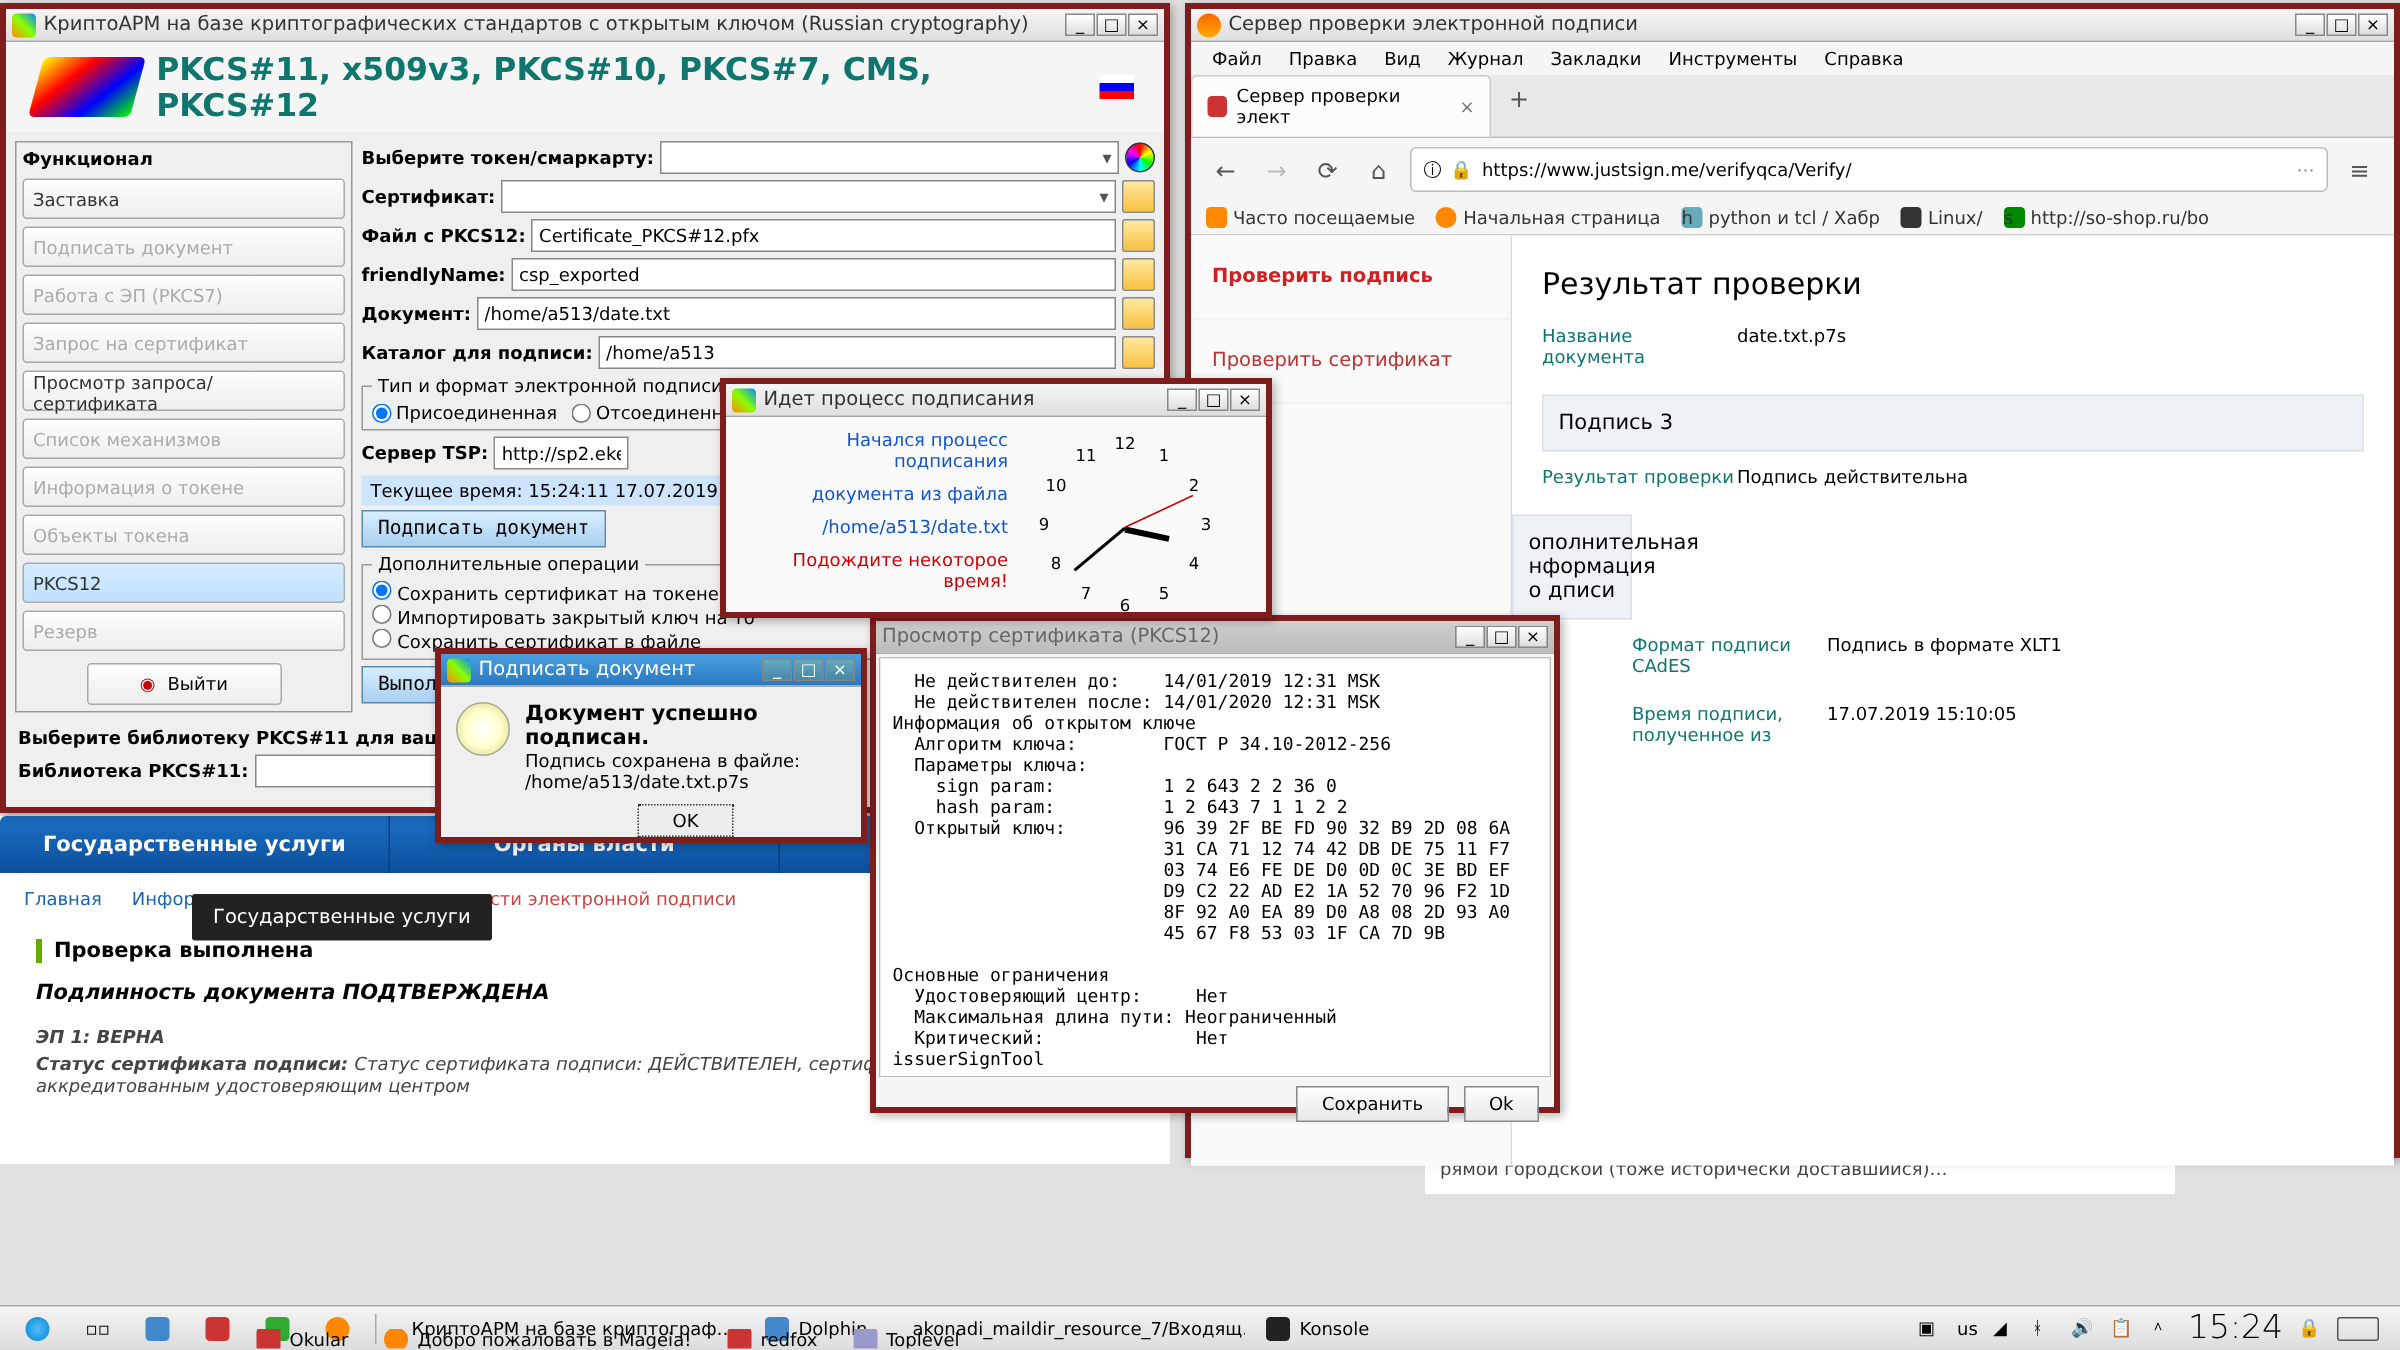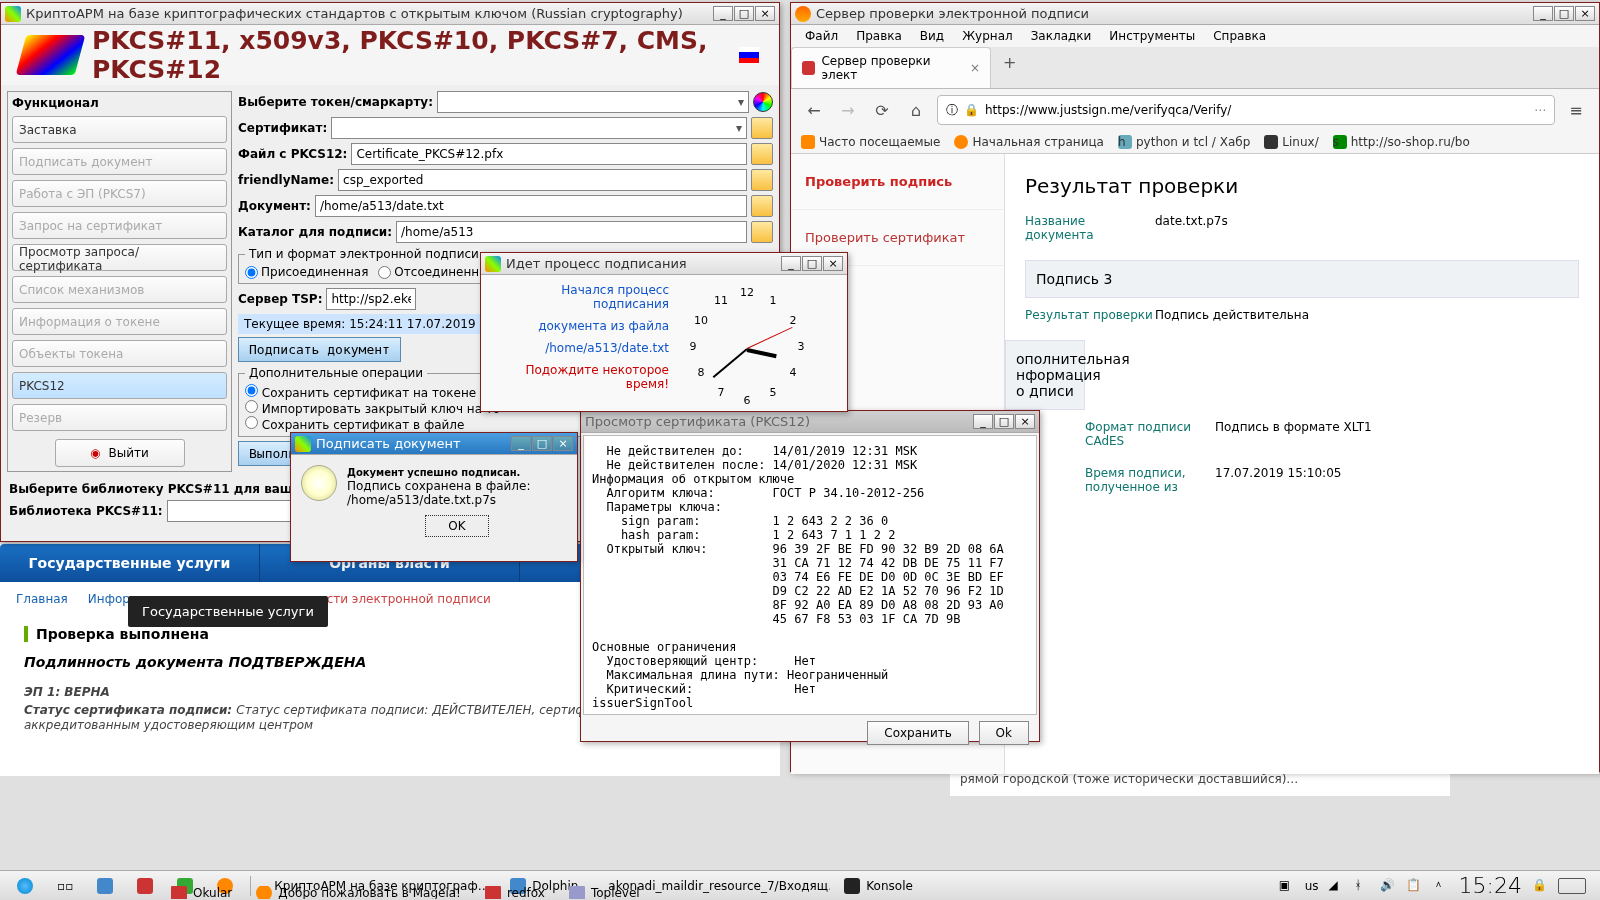--- a/index.html
+++ b/index.html
@@ -1,27 +1,27 @@
 <!DOCTYPE html>
 <html><head>
 <meta charset="utf-8">
 <style>
 *{box-sizing:border-box;margin:0;padding:0;font-family:"DejaVu Sans",Arial,sans-serif;font-size:12px}
 body{width:1600px;height:900px;background:#e0e0e0;position:relative;overflow:hidden}
-.window{position:absolute;background:#efefef;border:1px solid #7f1d1d;box-shadow:2px 2px 6px rgba(0,0,0,0.3)}
+.window{position:absolute;background:#efefef;border:4px solid #7f1d1d;box-shadow:2px 2px 6px rgba(0,0,0,0.3)}
 .titlebar{height:22px;background:linear-gradient(#f5f5f5,#dedede);display:flex;align-items:center;padding:0 4px;border-bottom:1px solid #aaa;gap:5px}
 .titlebar .ticon{width:16px;height:16px;background:linear-gradient(45deg,#f80,#8f0,#08f);border-radius:3px}
 .titlebar .ttext{flex:1;font-size:13px;color:#333}
 .winbtns{display:flex;gap:1px}
 .winbtn{width:20px;height:15px;background:linear-gradient(#fff,#ddd);border:1px solid #888;font-size:11px;text-align:center;line-height:13px;cursor:pointer}
 
 #w1{left:0;top:2px;width:780px;height:540px}
 .mainhead{height:60px;display:flex;align-items:center;padding:0 20px;background:#f5f5f5;gap:12px}
 .logo{width:70px;height:40px;background:linear-gradient(135deg,#ff0,#f00,#00f,#0f0);border-radius:4px;transform:skewX(-15deg)}
-.mainhead h2{font-size:25px;font-weight:bold;color:#7f1d1d}
+.mainhead h2{font-size:21px;font-weight:bold;color:#0f766e}
 .ruflag{width:24px;height:16px;background:linear-gradient(#fff 33%,#00f 33% 66%,#f00 66%);margin-left:auto}
 .mbody{display:flex;padding:6px;gap:6px}
 .leftpanel{width:225px;border:1px solid #999;padding:4px}
 .leftpanel .grouptitle{font-weight:bold;font-size:12px;margin-bottom:6px}
 .funcbtn{display:block;width:100%;height:27px;margin-bottom:5px;background:linear-gradient(#fdfdfd,#eee);border:1px solid #aaa;border-radius:3px;text-align:left;padding:0 6px;color:#333;cursor:pointer}
 .funcbtn.dis{color:#aaa}
 .funcbtn.sel{background:linear-gradient(#d5ecff,#bfe0ff)}
 .exitbtn{display:block;width:130px;height:28px;margin:8px auto 0;background:linear-gradient(#fdfdfd,#eee);border:1px solid #aaa;border-radius:3px;cursor:pointer}
 .exitbtn::before{content:"◉";color:#c00;margin-right:8px}
 .rightpanel{flex:1}
@@ -74,21 +74,21 @@
 .clocknum{position:absolute;font-size:11px;width:16px;text-align:center}
 .hand{position:absolute;background:#000;left:50%;top:50%;transform-origin:0 50%}
 
 #w4{left:290px;top:432px;width:288px;height:130px}
 #w4 .titlebar{background:linear-gradient(#4a9fe0,#2878c0);color:#fff}
 #w4 .titlebar .ttext{color:#fff}
 #w4 .winbtn{background:linear-gradient(#6ab,#48a)}
 .msgbody{padding:10px;display:flex;gap:10px}
 .bulb{width:36px;height:36px;background:radial-gradient(#fff,#ffc,#cc8);border-radius:50%;border:1px solid #aa8}
 .msgtext{flex:1}
-.msgtext b{font-size:10px}
+.msgtext b{font-size:14px}
 .okbtn{display:block;margin:8px auto 0;padding:3px 22px;border:1px dotted #333;background:#eee;cursor:pointer}
 
 #w5{left:580px;top:410px;width:460px;height:332px;background:#f5f5f5}
 .certbody{background:#fff;margin:2px;padding:8px;height:280px;overflow:auto;font-family:monospace;font-size:12px;border:1px solid #bbb;white-space:pre}
 .certbtns{text-align:right;padding:4px 10px}
 .certbtns button{padding:4px 16px;margin-left:6px;border:1px solid #888;background:linear-gradient(#fdfdfd,#e8e8e8);cursor:pointer}
 
 #gov{position:absolute;left:0;top:544px;width:780px;height:232px;background:#fff}
 .govtabs{background:linear-gradient(#1a6fc4,#0d4f9c);height:38px;display:flex;border-radius:4px 4px 0 0}
 .govtab{flex:1;text-align:center;line-height:38px;color:#fff;font-size:14px;font-weight:bold;border-right:1px solid #0a3f7c}

